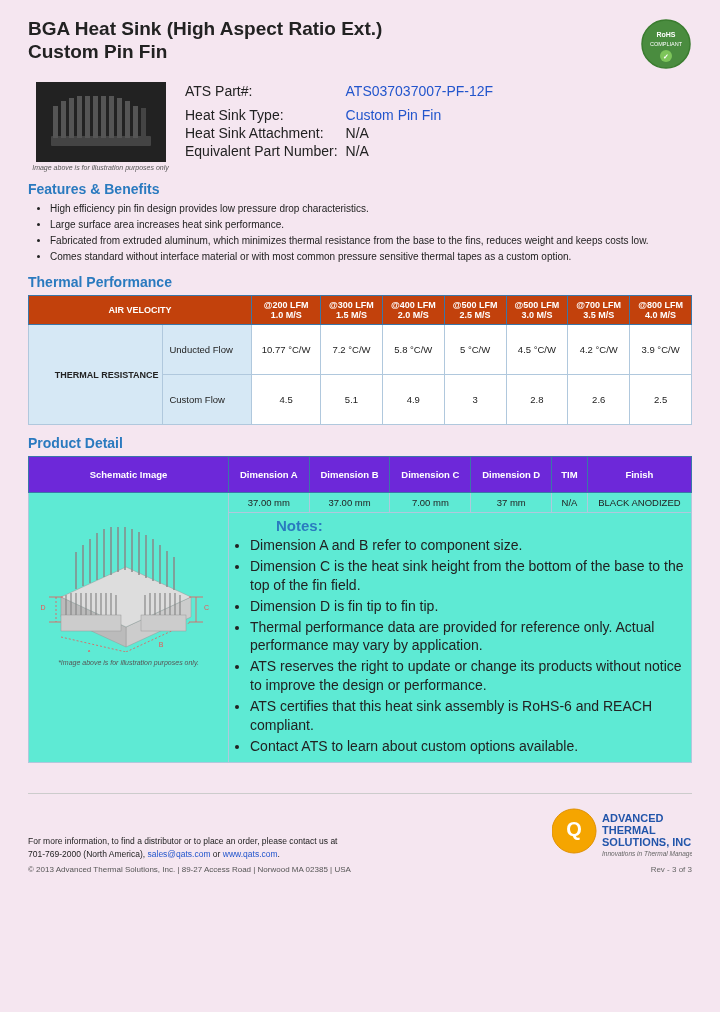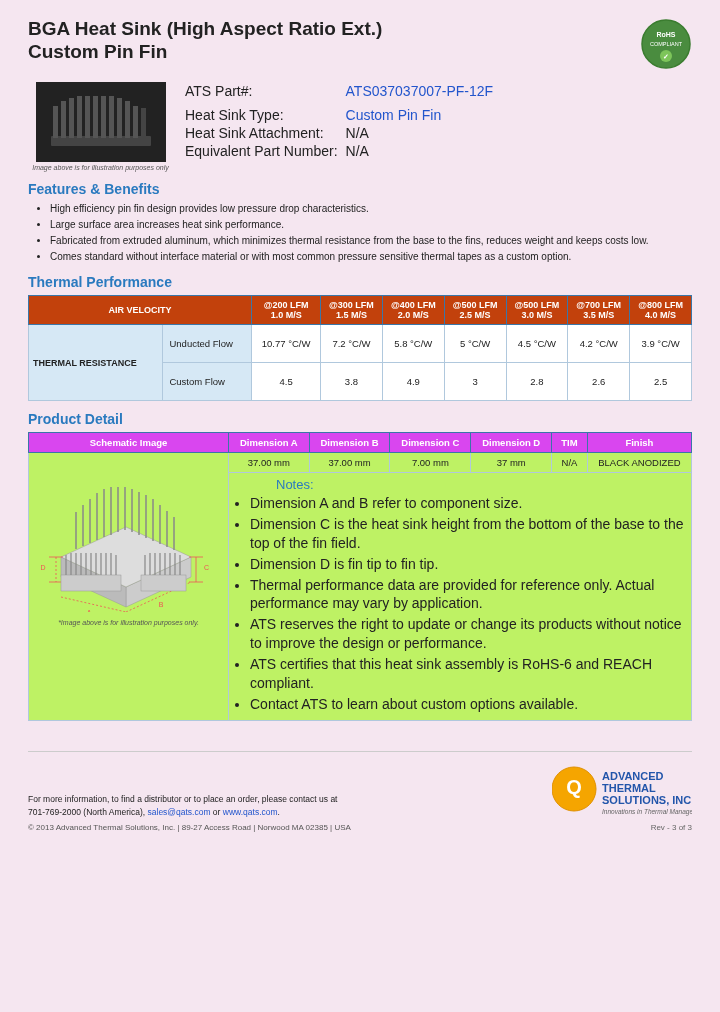--- a/index.html
+++ b/index.html
@@ -116,63 +116,63 @@
       background: #c2410c;
       color: #fff;
       text-align: center;
       padding: 4px 3px;
       border: 1px solid #3a76a8;
       font-size: 9px;
       font-weight: bold;
     }
     .thermal-table td {
       border: 1px solid #b0c8dd;
-      padding: 13px 4px;
+      padding: 19px 4px;
       text-align: center;
       background: #fff;
     }
     .thermal-table td.row-label {
       background: #d6e8f5;
       color: #222;
       text-align: left;
       padding-left: 6px;
     }
     .thermal-table td.section-label {
       background: #d6e8f5;
       color: #222;
       font-weight: bold;
-      text-align: left;
+      text-align: right;
       vertical-align: middle;
       font-size: 9px;
     }
     .air-vel-header {
       background: #4a86b8;
       color: #fff;
       text-align: center;
       font-weight: bold;
       font-size: 9.5px;
     }
     
     .detail-table {
       width: 100%;
       border-collapse: collapse;
       font-size: 9.5px;
     }
     .detail-table th {
-      background: #d946ef;
+      background: #6d28d9;
       color: #fff;
       text-align: center;
-      padding: 4px 3px;
+      padding: 12px 3px;
       border: 1px solid #3a76a8;
       font-weight: bold;
     }
     .detail-table td {
       border: 1px solid #b0c8dd;
       padding: 4px 5px;
-      background: #bef264;
+      background: #5eead4;
       vertical-align: top;
     }
     .schematic-cell {
       width: 200px;
       text-align: center;
       vertical-align: middle;
     }
     .schematic-img-placeholder {
       width: 175px;
       height: 160px;
@@ -183,22 +183,22 @@
       list-style: disc;
       padding-left: 16px;
       font-size: 14px;
       color: #222;
     }
     .notes-list li {
       margin-bottom: 2px;
       line-height: 1.35;
     }
     .notes-label {
-      font-weight: normal;
-      font-size: 13px;
+      font-weight: bold;
+      font-size: 15px;
       color: #2a7abf;
       margin-bottom: 2px;
       padding-left: 42px;
     }
     .dim-value-row td {
       text-align: center;
       font-size: 9.5px;
     }
     
     .footer-area {
@@ -370,21 +370,21 @@
           <td>7.2 °C/W</td>
           <td>5.8 °C/W</td>
           <td>5 °C/W</td>
           <td>4.5 °C/W</td>
           <td>4.2 °C/W</td>
           <td>3.9 °C/W</td>
         </tr>
         <tr>
           <td class="row-label">Custom Flow</td>
           <td>4.5</td>
-          <td>3.8</td>
+          <td>5.1</td>
           <td>4.9</td>
           <td>3</td>
           <td>2.8</td>
           <td>2.6</td>
           <td>2.5</td>
         </tr>
       </tbody>
     </table>
   </div>
 

